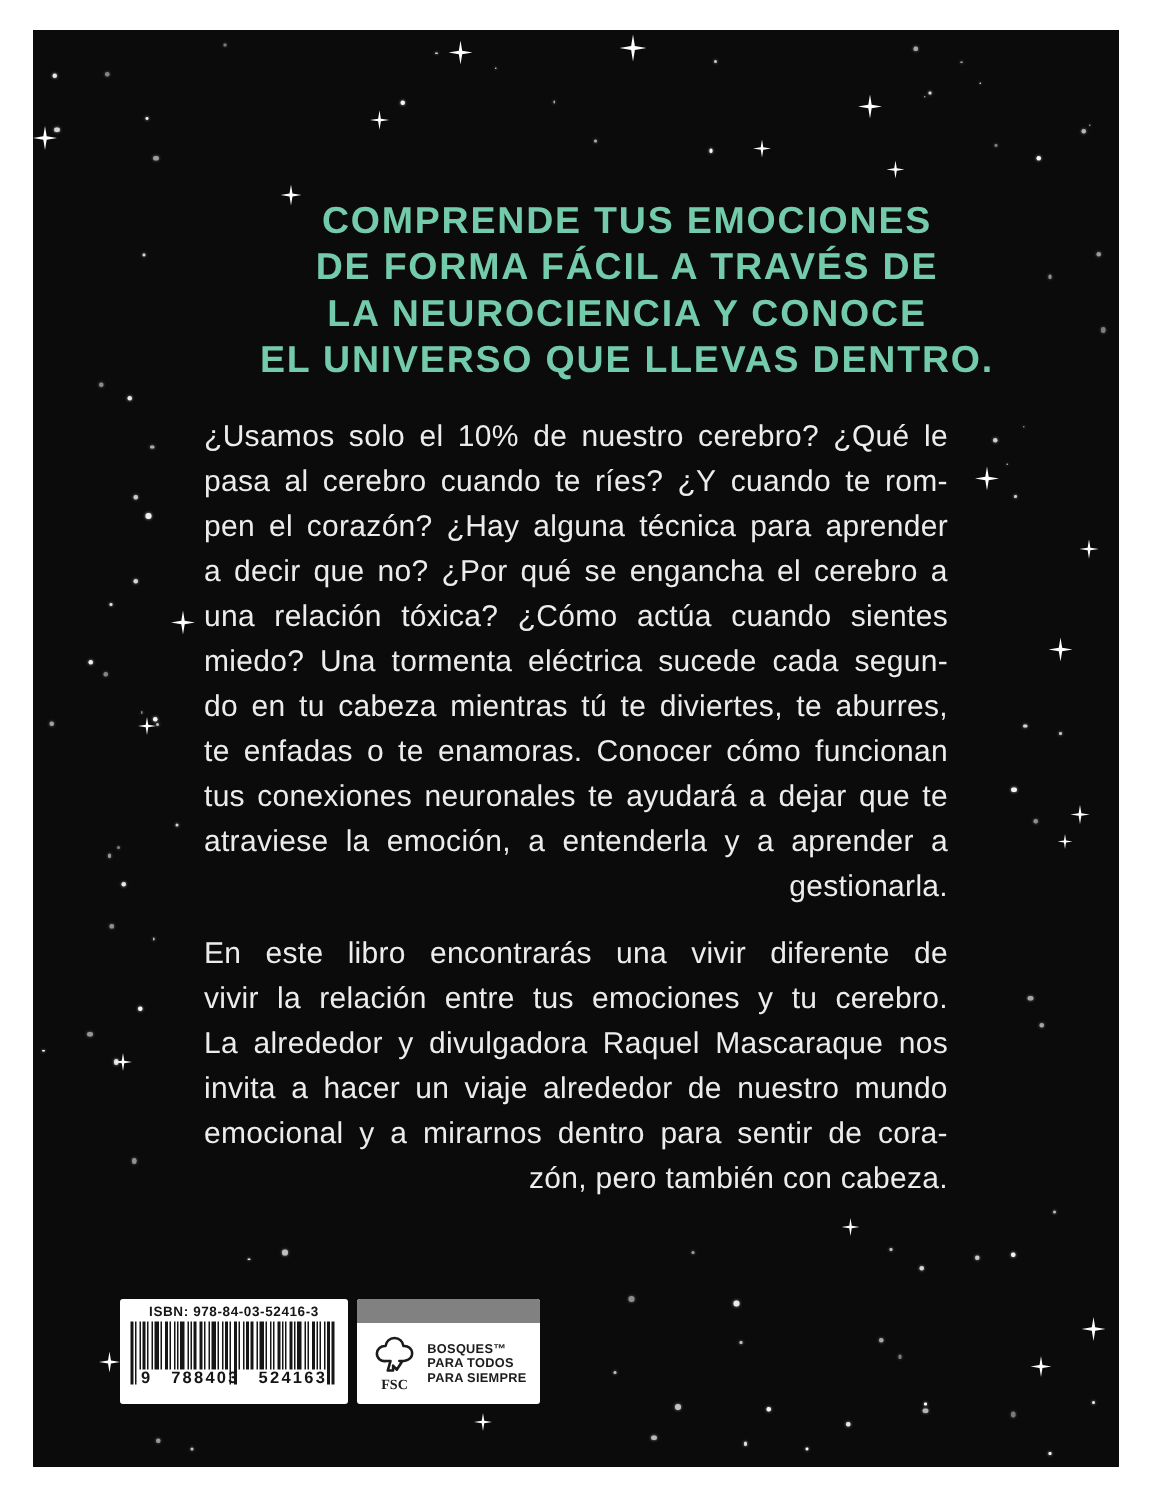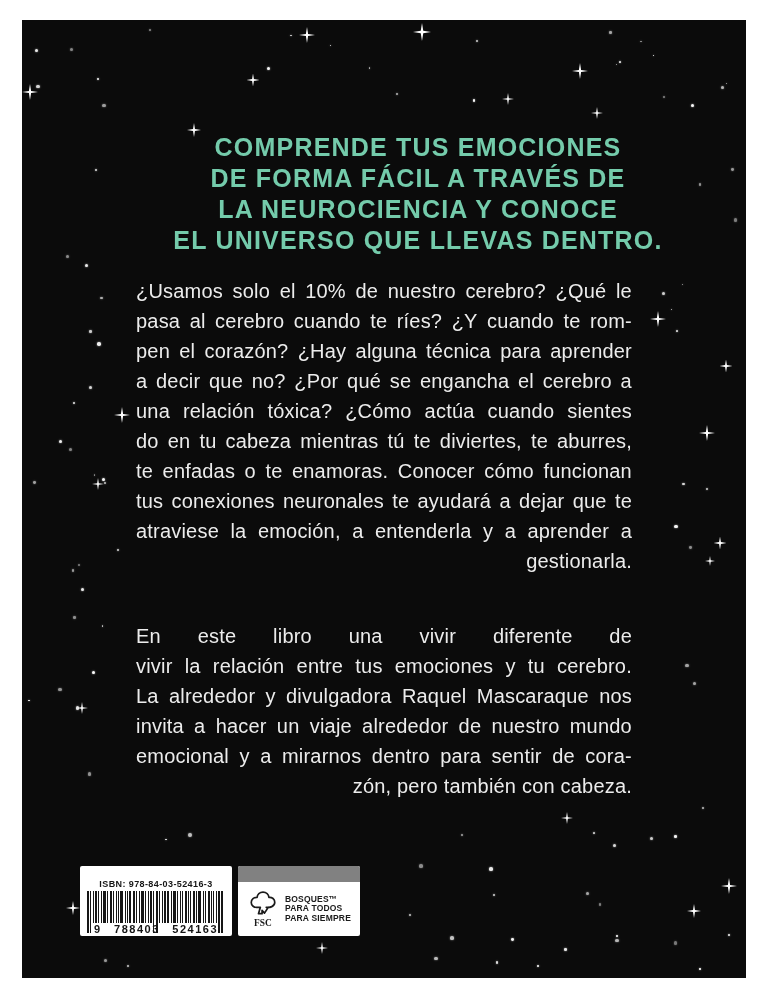--- a/index.html
+++ b/index.html
@@ -27,21 +27,21 @@
   .para{position:absolute;left:114px;width:496px;z-index:1;font-size:20px;line-height:30px;letter-spacing:.2px}
   #para1{top:256px}
   #para2{top:601px}
   .jline{display:flex;justify-content:space-between;height:30px}
   .pline{height:30px;text-align:right}
   .cline{height:31px}
   .codes{position:absolute;left:58px;top:846px;z-index:2;display:flex;gap:6px}
   .bcbox{
     width:152px;height:70px;background:#fff;border-radius:2px;
     display:flex;flex-direction:column;align-items:center;
-    padding-top:13px;box-sizing:border-box;
+    padding-top:3px;box-sizing:border-box;
   }
   .isbn{font-size:9px;font-weight:bold;color:#151515;letter-spacing:.4px;line-height:11px}
   .bars{display:flex;align-items:flex-start;height:42px;margin-top:1px}
   .bar{background:#161616}
   .digits{
     font-size:11px;font-weight:bold;color:#151515;letter-spacing:1.5px;word-spacing:8px;
     line-height:12px;margin-top:-10px;
   }
   .fscbox{
     width:122px;height:70px;background:#fff;border-radius:2px;
@@ -224,20 +224,29 @@
       <div class="jline">
         <span>una</span>
         <span>relación</span>
         <span>tóxica?</span>
         <span>¿Cómo</span>
         <span>actúa</span>
         <span>cuando</span>
         <span>sientes</span>
       </div>
       <div class="jline">
+        <span>miedo?</span>
+        <span>Una</span>
+        <span>tormenta</span>
+        <span>eléctrica</span>
+        <span>sucede</span>
+        <span>cada</span>
+        <span>segun-</span>
+      </div>
+      <div class="jline">
         <span>do</span>
         <span>en</span>
         <span>tu</span>
         <span>cabeza</span>
         <span>mientras</span>
         <span>tú</span>
         <span>te</span>
         <span>diviertes,</span>
         <span>te</span>
         <span>aburres,</span>
@@ -275,20 +284,21 @@
         <span>a</span>
       </div>
       <div class="pline">gestionarla.</div>
     </div>
 
   <div class="para" id="para2" style="color: rgb(236, 236, 236);">
       <div class="jline">
         <span>En</span>
         <span>este</span>
         <span>libro</span>
+        <span>encontrarás</span>
         <span>una</span>
         <span>vivir</span>
         <span>diferente</span>
         <span>de</span>
       </div>
       <div class="jline">
         <span>vivir</span>
         <span>la</span>
         <span>relación</span>
         <span>entre</span>

